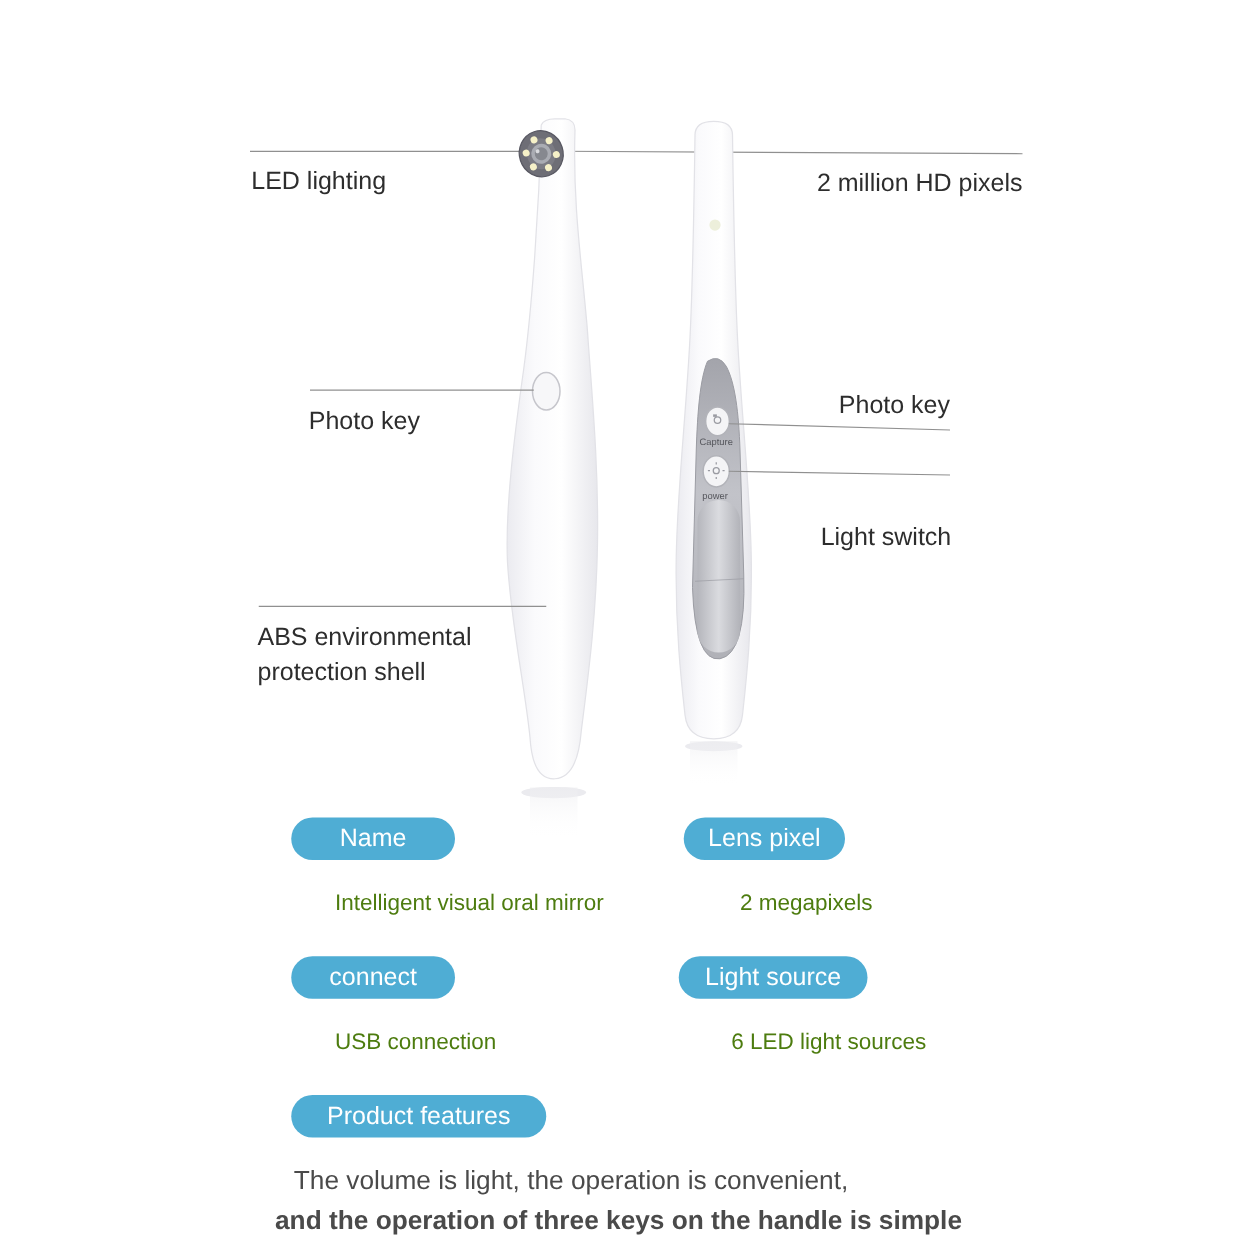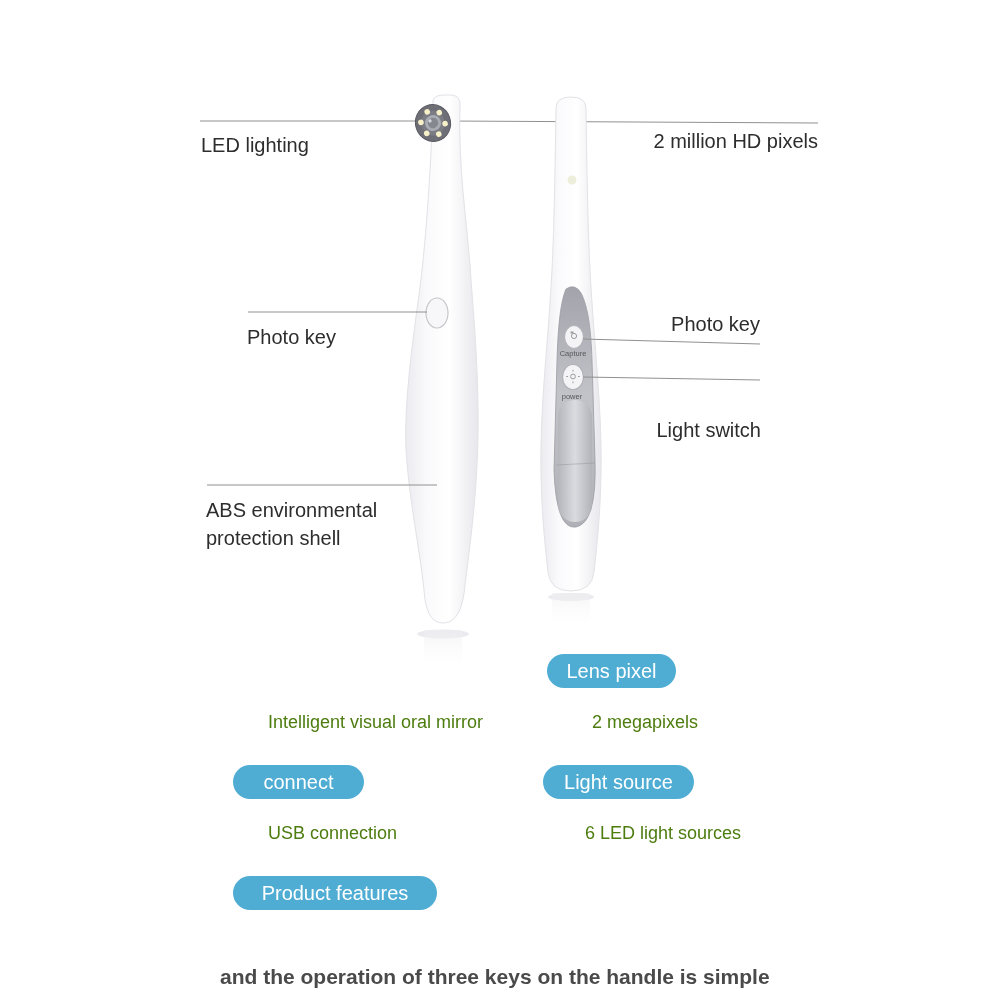--- a/index.html
+++ b/index.html
@@ -128,32 +128,34 @@
       <rect x="552" y="593" width="38" height="36" fill="url(#fadeGrad)" opacity="0.6"></rect>
     </g>
 
     <line x1="248" y1="312" x2="427" y2="312" stroke="#909090" stroke-width="1"></line>
     <line x1="583" y1="339" x2="760" y2="344" stroke="#909090" stroke-width="1"></line>
     <line x1="583" y1="377" x2="760" y2="380" stroke="#909090" stroke-width="1"></line>
     <line x1="207" y1="485" x2="437" y2="485" stroke="#909090" stroke-width="1"></line>
   </svg>
 
   <div class="callout" style="left:201px;top:134px;text-align:right;">LED lighting</div>
-  <div class="callout right" style="right:182px;top:130px;margin-left:12px;">2 million HD pixels</div>
+  <div class="callout right" style="right:182px;top:136px;margin-left:12px;">2 million HD pixels</div>
   <div class="callout" style="left:247px;top:326px;">Photo key</div>
   <div class="callout right" style="right:240px;top:313px;">Photo key</div>
   <div class="callout right" style="right:239px;top:391px;margin-top:28px;">Light switch</div>
   <div class="callout" style="left:206px;top:499px;">ABS environmental</div>
   <div class="callout" style="left:206px;top:527px;">protection shell</div>
 
+  <div class="pill" style="left:233px;top:654px;width:131px;">Name</div>
   <div class="pill" style="left:547px;top:654px;width:129px;">Lens pixel</div>
   <div class="value" style="left:236px;top:712px;">Intelligent visual oral mirror</div>
   <div class="value" style="left:560px;top:712px;">2 megapixels</div>
 
   <div class="pill" style="left:233px;top:765px;width:131px;">connect</div>
   <div class="pill" style="left:543px;top:765px;width:151px;">Light source</div>
   <div class="value" style="left:236px;top:823px;">USB connection</div>
   <div class="value" style="left:553px;top:823px;">6 LED light sources</div>
 
   <div class="pill" style="left:233px;top:876px;width:204px;">Product features</div>
+  <div class="feature-line" style="left:235px;top:933px;">The volume is light, the operation is convenient,</div>
   <div class="feature-line" style="left:220px;top:965px;font-weight:bold;">and the operation of three keys on the handle is simple</div>
 
 </div>
 
 </body></html>

